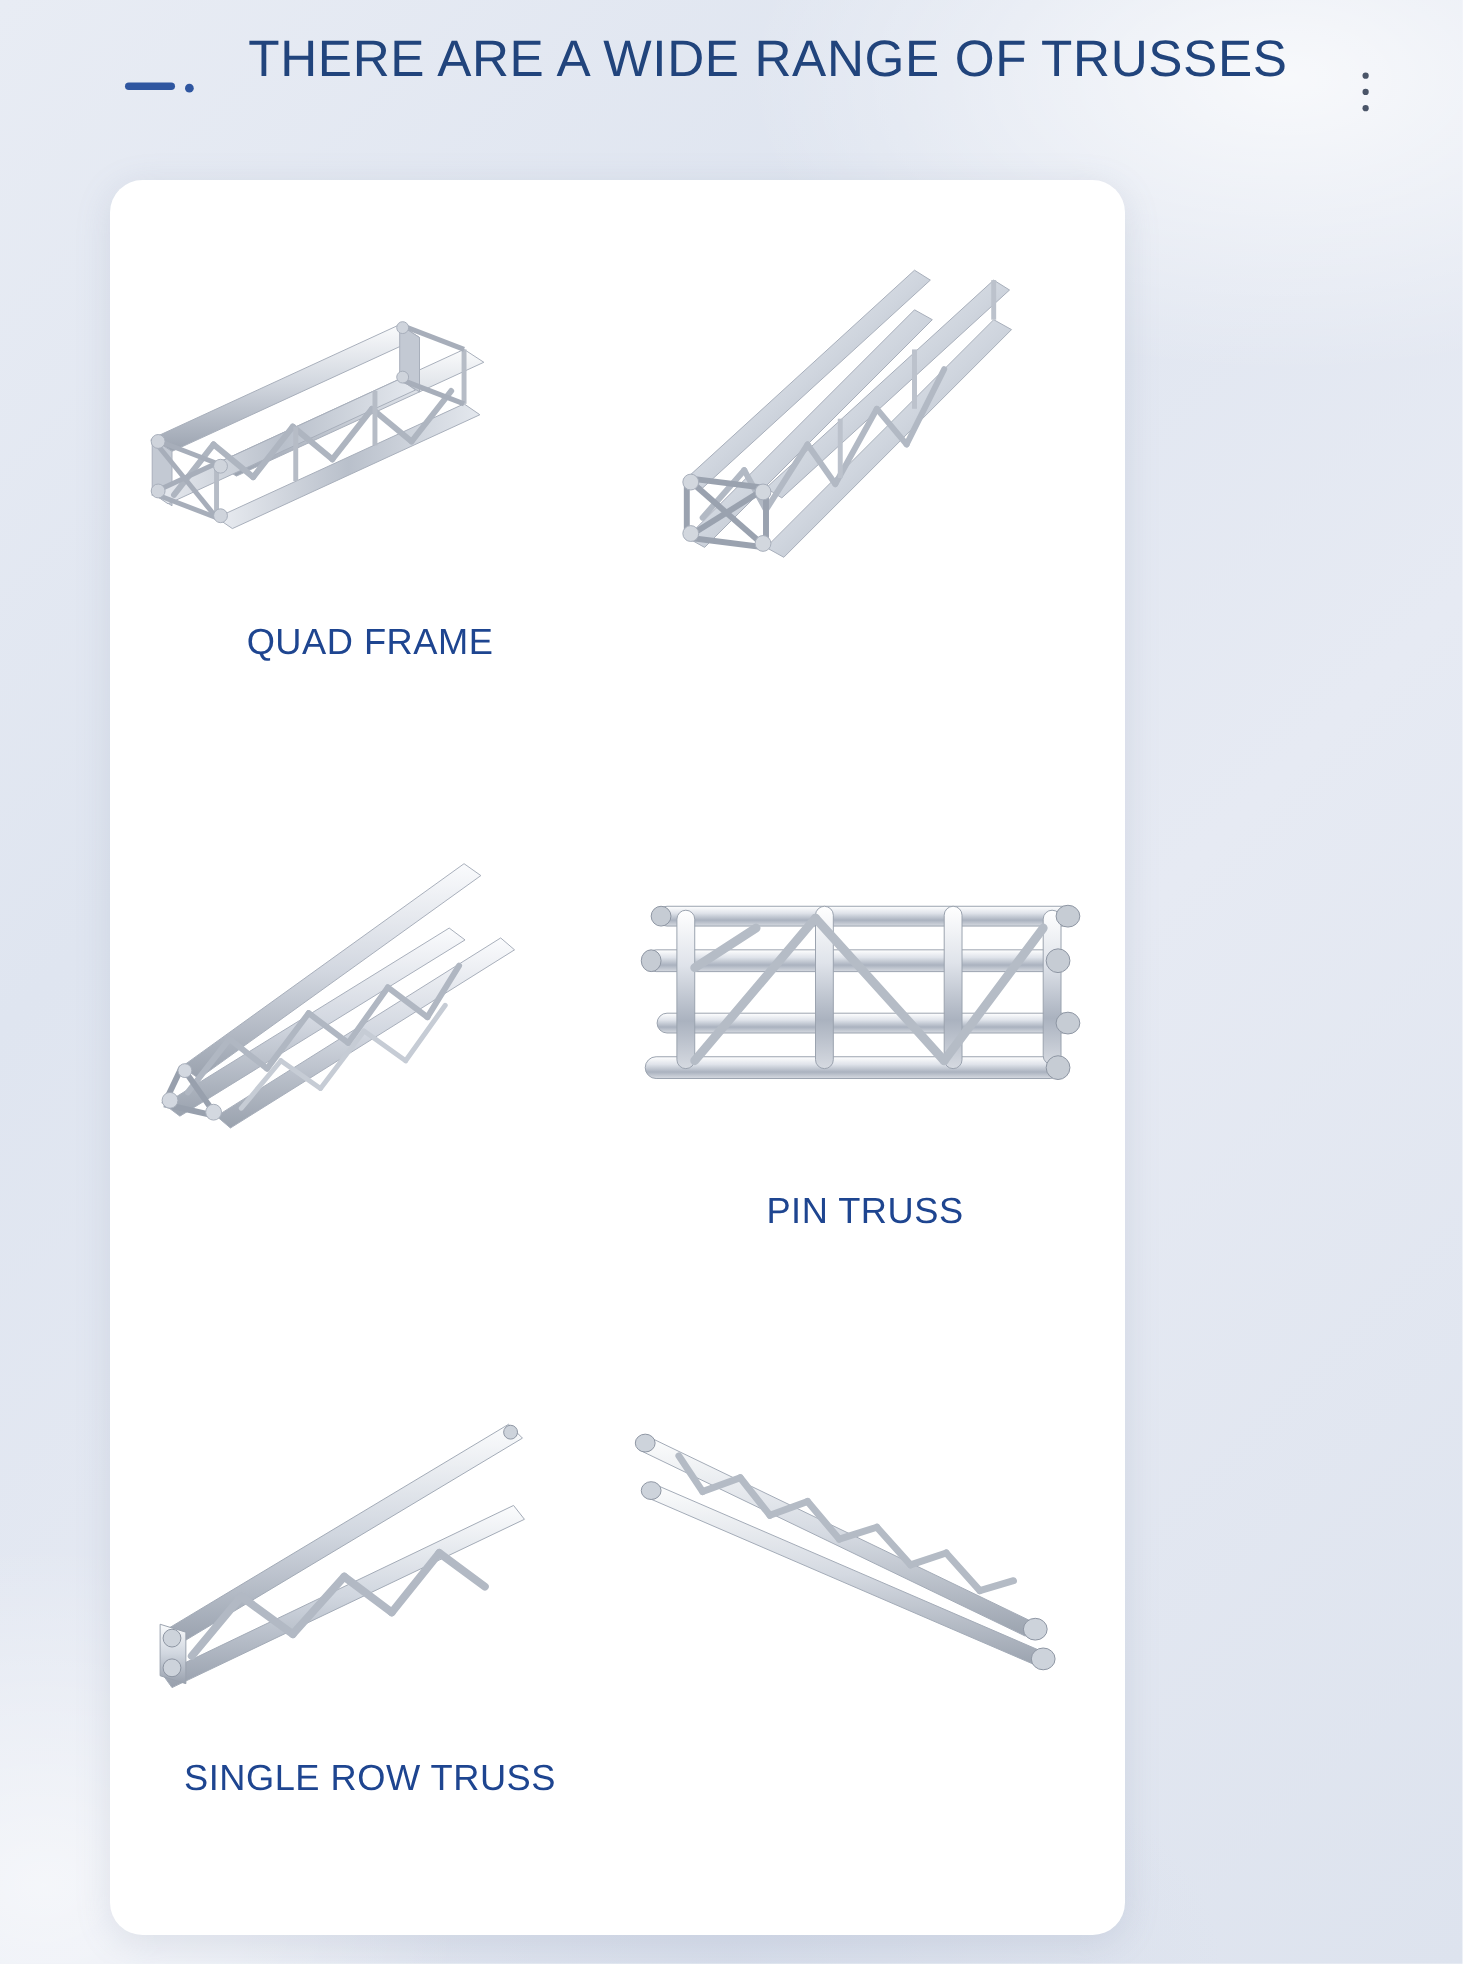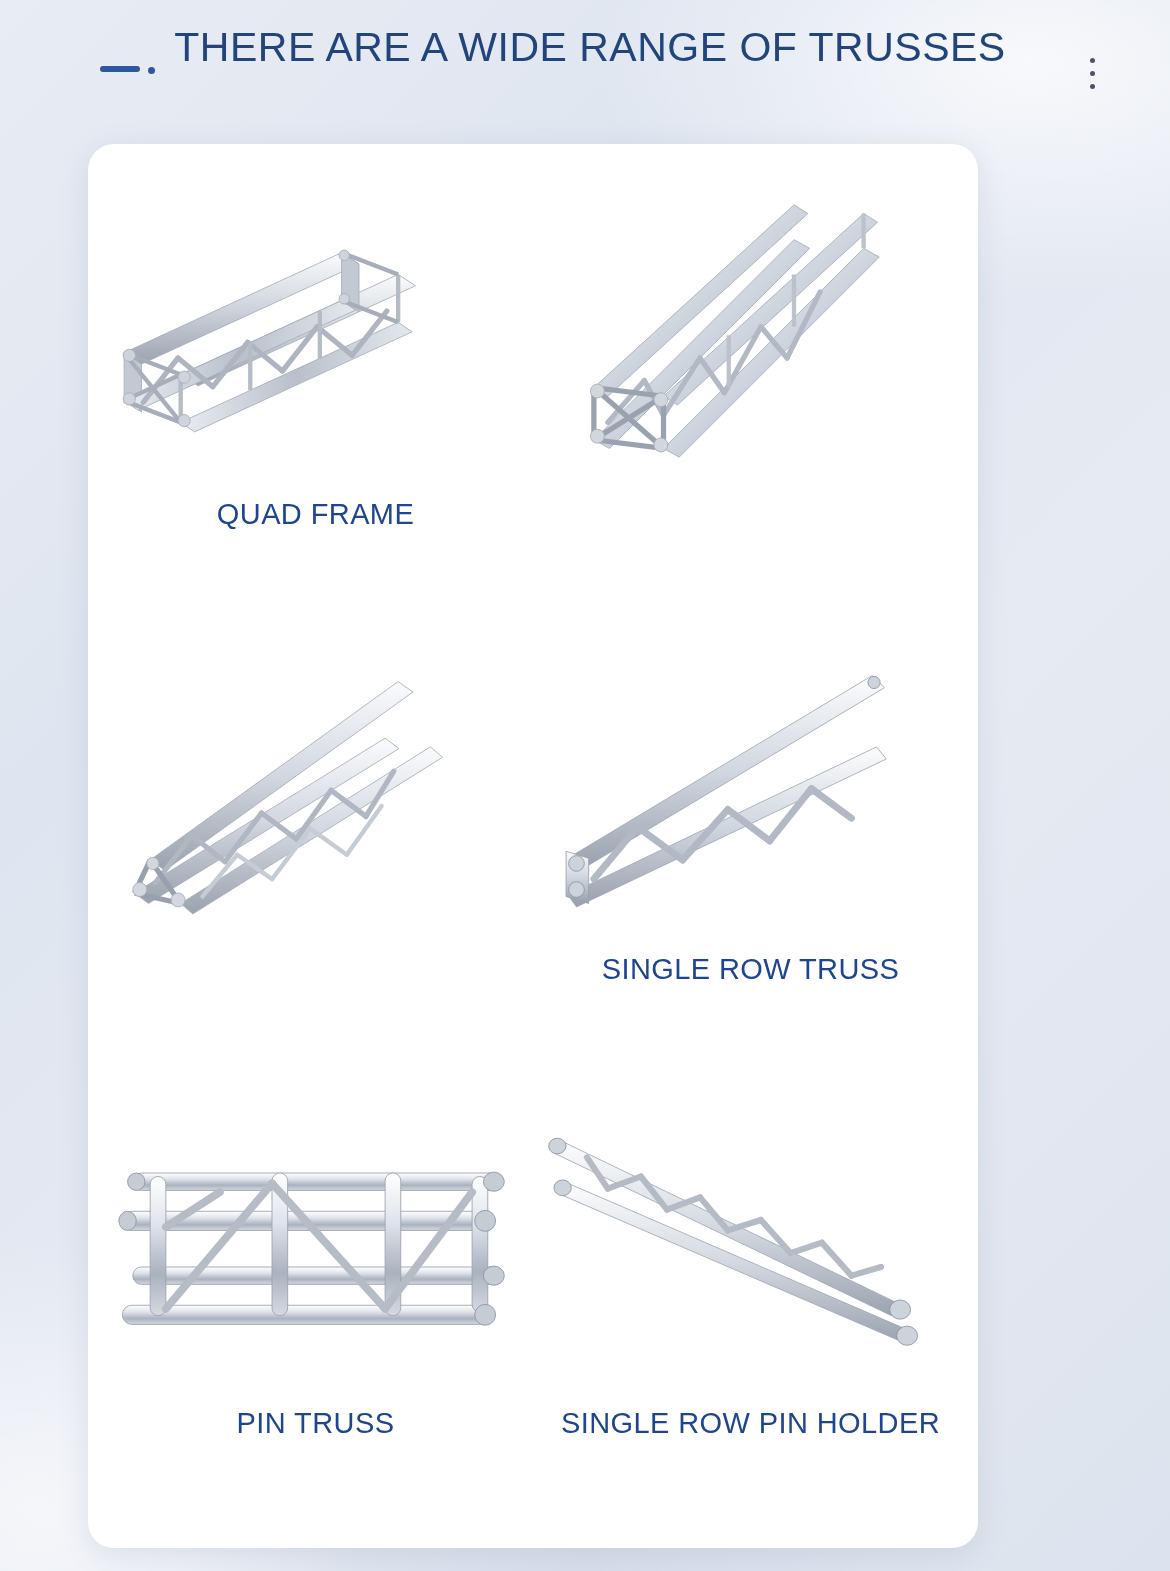--- a/index.html
+++ b/index.html
@@ -28,21 +28,21 @@
     top: 0;
     left: 0;
     width: 1170px;
     height: 142px;
   }
   .title {
     position: absolute;
     left: 150px;
     top: 18px;
     width: 880px;
-    text-align: center;
+    text-align: right;
     font-size: 41px;
     line-height: 58px;
     letter-spacing: 0.5px;
     color: #21447c;
     font-weight: 400;
   }
   .dash-mark {
     position: absolute;
     left: 100px;
     top: 60px;
@@ -83,21 +83,21 @@
     background: #4a5568;
   }
   .kebab span:nth-child(1) { top: 0; }
   .kebab span:nth-child(2) { top: 13px; }
   .kebab span:nth-child(3) { top: 26px; }
 
   .card {
     position: absolute;
     left: 88px;
     top: 144px;
-    width: 890px;
+    width: 812px;
     height: 1404px;
     background: #ffffff;
     border-radius: 26px;
     box-shadow: 0 6px 28px rgba(120,132,160,0.18);
     overflow: hidden;
   }
   .grid {
     position: absolute;
     inset: 0;
     display: grid;
@@ -318,20 +318,68 @@
             </g>
           </g>
         </svg>
       </div>
     </div>
 
     <div class="cell">
       <div class="figure">
         <svg width="100%" height="330" viewBox="0 0 500 330">
           <defs>
+            <linearGradient id="tube4" x1="0" y1="0" x2="0" y2="1">
+              <stop offset="0%" stop-color="#ffffff"></stop>
+              <stop offset="35%" stop-color="#dfe3ea"></stop>
+              <stop offset="70%" stop-color="#aab2bf"></stop>
+              <stop offset="100%" stop-color="#d6dae1"></stop>
+            </linearGradient>
+          </defs>
+          <g>
+
+            <g fill="url(#tube4)" stroke="#9aa2ae" stroke-width="1">
+              <rect x="40" y="88" width="420" height="20" rx="10"></rect>
+              <rect x="28" y="132" width="420" height="22" rx="11"></rect>
+              <rect x="40" y="196" width="420" height="20" rx="10"></rect>
+              <rect x="28" y="240" width="420" height="22" rx="11"></rect>
+            </g>
+
+            <g fill="url(#tube4)" stroke="#9aa2ae" stroke-width="1">
+              <rect x="60" y="92" width="18" height="160" rx="9"></rect>
+              <rect x="200" y="88" width="18" height="164" rx="9"></rect>
+              <rect x="330" y="88" width="18" height="164" rx="9"></rect>
+              <rect x="430" y="92" width="18" height="156" rx="9"></rect>
+            </g>
+
+            <g fill="none" stroke="#b5bcc6" stroke-width="9" stroke-linecap="round">
+              <path d="M78 244 L200 100"></path>
+              <path d="M200 100 L330 244"></path>
+              <path d="M330 244 L430 110"></path>
+              <path d="M78 150 L140 110"></path>
+            </g>
+
+            <g fill="#c6ccd4" stroke="#8d95a2" stroke-width="1">
+              <ellipse cx="455" cy="98" rx="12" ry="11"></ellipse>
+              <ellipse cx="445" cy="143" rx="12" ry="12"></ellipse>
+              <ellipse cx="455" cy="206" rx="12" ry="11"></ellipse>
+              <ellipse cx="445" cy="251" rx="12" ry="12"></ellipse>
+              <ellipse cx="44" cy="98" rx="10" ry="10"></ellipse>
+              <ellipse cx="34" cy="143" rx="10" ry="11"></ellipse>
+            </g>
+          </g>
+        </svg>
+      </div>
+      <div class="caption">PIN TRUSS</div>
+    </div>
+
+    <div class="cell">
+      <div class="figure">
+        <svg width="100%" height="330" viewBox="0 0 500 330">
+          <defs>
             <linearGradient id="mtl5" x1="0" y1="0" x2="0" y2="1">
               <stop offset="0%" stop-color="#fbfcfd"></stop>
               <stop offset="50%" stop-color="#d0d6df"></stop>
               <stop offset="100%" stop-color="#98a0ad"></stop>
             </linearGradient>
           </defs>
           <g stroke="#a2aab6" stroke-width="1">
 
             <path d="M40 248 L390 38 L404 52 L54 262 Z" fill="url(#mtl5)"></path>
 
@@ -351,68 +399,20 @@
             </g>
             <g fill="#cdd3db" stroke="#8d95a2">
               <circle cx="50" cy="254" r="9"></circle>
               <circle cx="50" cy="284" r="9"></circle>
               <circle cx="392" cy="46" r="7"></circle>
             </g>
           </g>
         </svg>
       </div>
       <div class="caption">SINGLE ROW TRUSS</div>
-    </div>
-
-    <div class="cell">
-      <div class="figure">
-        <svg width="100%" height="330" viewBox="0 0 500 330">
-          <defs>
-            <linearGradient id="tube4" x1="0" y1="0" x2="0" y2="1">
-              <stop offset="0%" stop-color="#ffffff"></stop>
-              <stop offset="35%" stop-color="#dfe3ea"></stop>
-              <stop offset="70%" stop-color="#aab2bf"></stop>
-              <stop offset="100%" stop-color="#d6dae1"></stop>
-            </linearGradient>
-          </defs>
-          <g>
-
-            <g fill="url(#tube4)" stroke="#9aa2ae" stroke-width="1">
-              <rect x="40" y="88" width="420" height="20" rx="10"></rect>
-              <rect x="28" y="132" width="420" height="22" rx="11"></rect>
-              <rect x="40" y="196" width="420" height="20" rx="10"></rect>
-              <rect x="28" y="240" width="420" height="22" rx="11"></rect>
-            </g>
-
-            <g fill="url(#tube4)" stroke="#9aa2ae" stroke-width="1">
-              <rect x="60" y="92" width="18" height="160" rx="9"></rect>
-              <rect x="200" y="88" width="18" height="164" rx="9"></rect>
-              <rect x="330" y="88" width="18" height="164" rx="9"></rect>
-              <rect x="430" y="92" width="18" height="156" rx="9"></rect>
-            </g>
-
-            <g fill="none" stroke="#b5bcc6" stroke-width="9" stroke-linecap="round">
-              <path d="M78 244 L200 100"></path>
-              <path d="M200 100 L330 244"></path>
-              <path d="M330 244 L430 110"></path>
-              <path d="M78 150 L140 110"></path>
-            </g>
-
-            <g fill="#c6ccd4" stroke="#8d95a2" stroke-width="1">
-              <ellipse cx="455" cy="98" rx="12" ry="11"></ellipse>
-              <ellipse cx="445" cy="143" rx="12" ry="12"></ellipse>
-              <ellipse cx="455" cy="206" rx="12" ry="11"></ellipse>
-              <ellipse cx="445" cy="251" rx="12" ry="12"></ellipse>
-              <ellipse cx="44" cy="98" rx="10" ry="10"></ellipse>
-              <ellipse cx="34" cy="143" rx="10" ry="11"></ellipse>
-            </g>
-          </g>
-        </svg>
-      </div>
-      <div class="caption">PIN TRUSS</div>
     </div>
 
     <div class="cell">
       <div class="figure">
         <svg width="100%" height="330" viewBox="0 0 500 330">
           <defs>
             <linearGradient id="mtl6" x1="0" y1="0" x2="0" y2="1">
               <stop offset="0%" stop-color="#fcfdfd"></stop>
               <stop offset="50%" stop-color="#d4d9e1"></stop>
               <stop offset="100%" stop-color="#9ba3af"></stop>
@@ -439,17 +439,16 @@
 
             <g fill="#cdd3db" stroke="#8d95a2">
               <ellipse cx="28" cy="57" rx="10" ry="9"></ellipse>
               <ellipse cx="34" cy="105" rx="10" ry="9"></ellipse>
               <ellipse cx="422" cy="245" rx="12" ry="11"></ellipse>
               <ellipse cx="430" cy="275" rx="12" ry="11"></ellipse>
             </g>
           </g>
         </svg>
       </div>
-      <div class="caption">SINGLE ROW PIN HOLDER</div>
     </div>
 
   </div>
 </div>
 
 </body></html>

